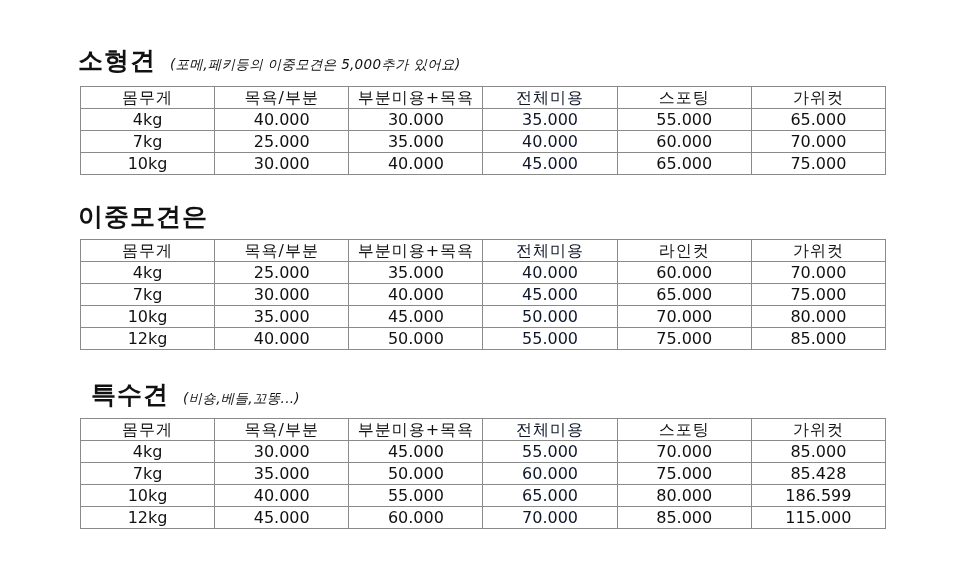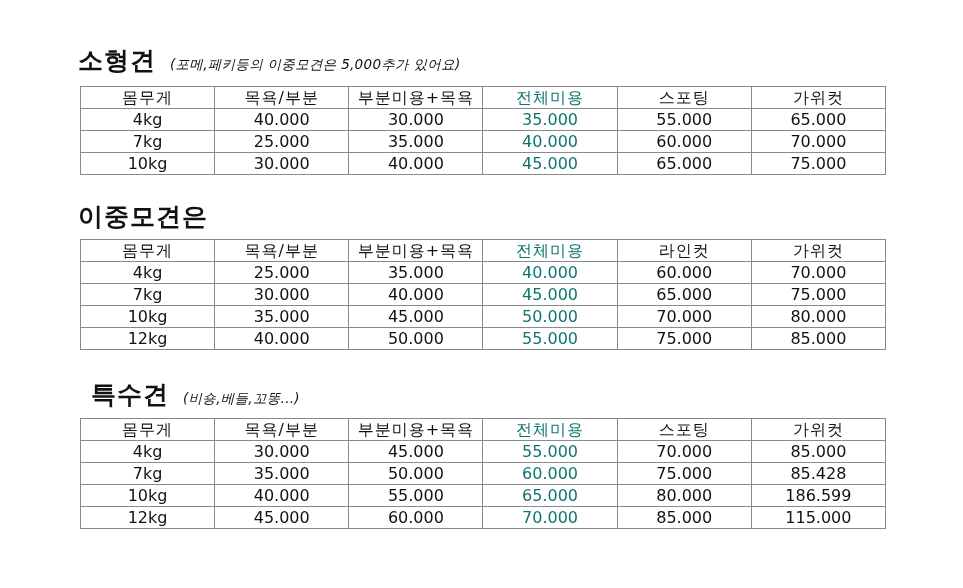--- a/index.html
+++ b/index.html
@@ -12,21 +12,21 @@
   }
   .section-title .main { font-size: 25px; font-weight: bold; letter-spacing: 1px; }
   .section-title .note { font-size: 13.5px; margin-left: 14px; letter-spacing: 0.3px; font-style: italic; }
   table.price {
     position: absolute; left: 80px; width: 806px; border-collapse: collapse; table-layout: fixed;
   }
   table.price td {
     border: 1px solid #8a8a8a; height: 21px; padding: 0; text-align: center;
     font-size: 16px; line-height: 20px; white-space: nowrap; overflow: hidden;
   }
-  table.price td.hl { color: #0f766e; }
+  table.price td.hl { color: #0f172a; }
   table.price tr.head td { font-size: 16px; letter-spacing: 1px; }
 </style>
 </head>
 <body>
 
 <div class="section-title" style="top:44px;">
   <span class="main">소형견</span>
   <span class="note">(포메,페키등의  이중모견은  5,000추가  있어요)</span>
 </div>
 <table class="price" style="top:86px;">

